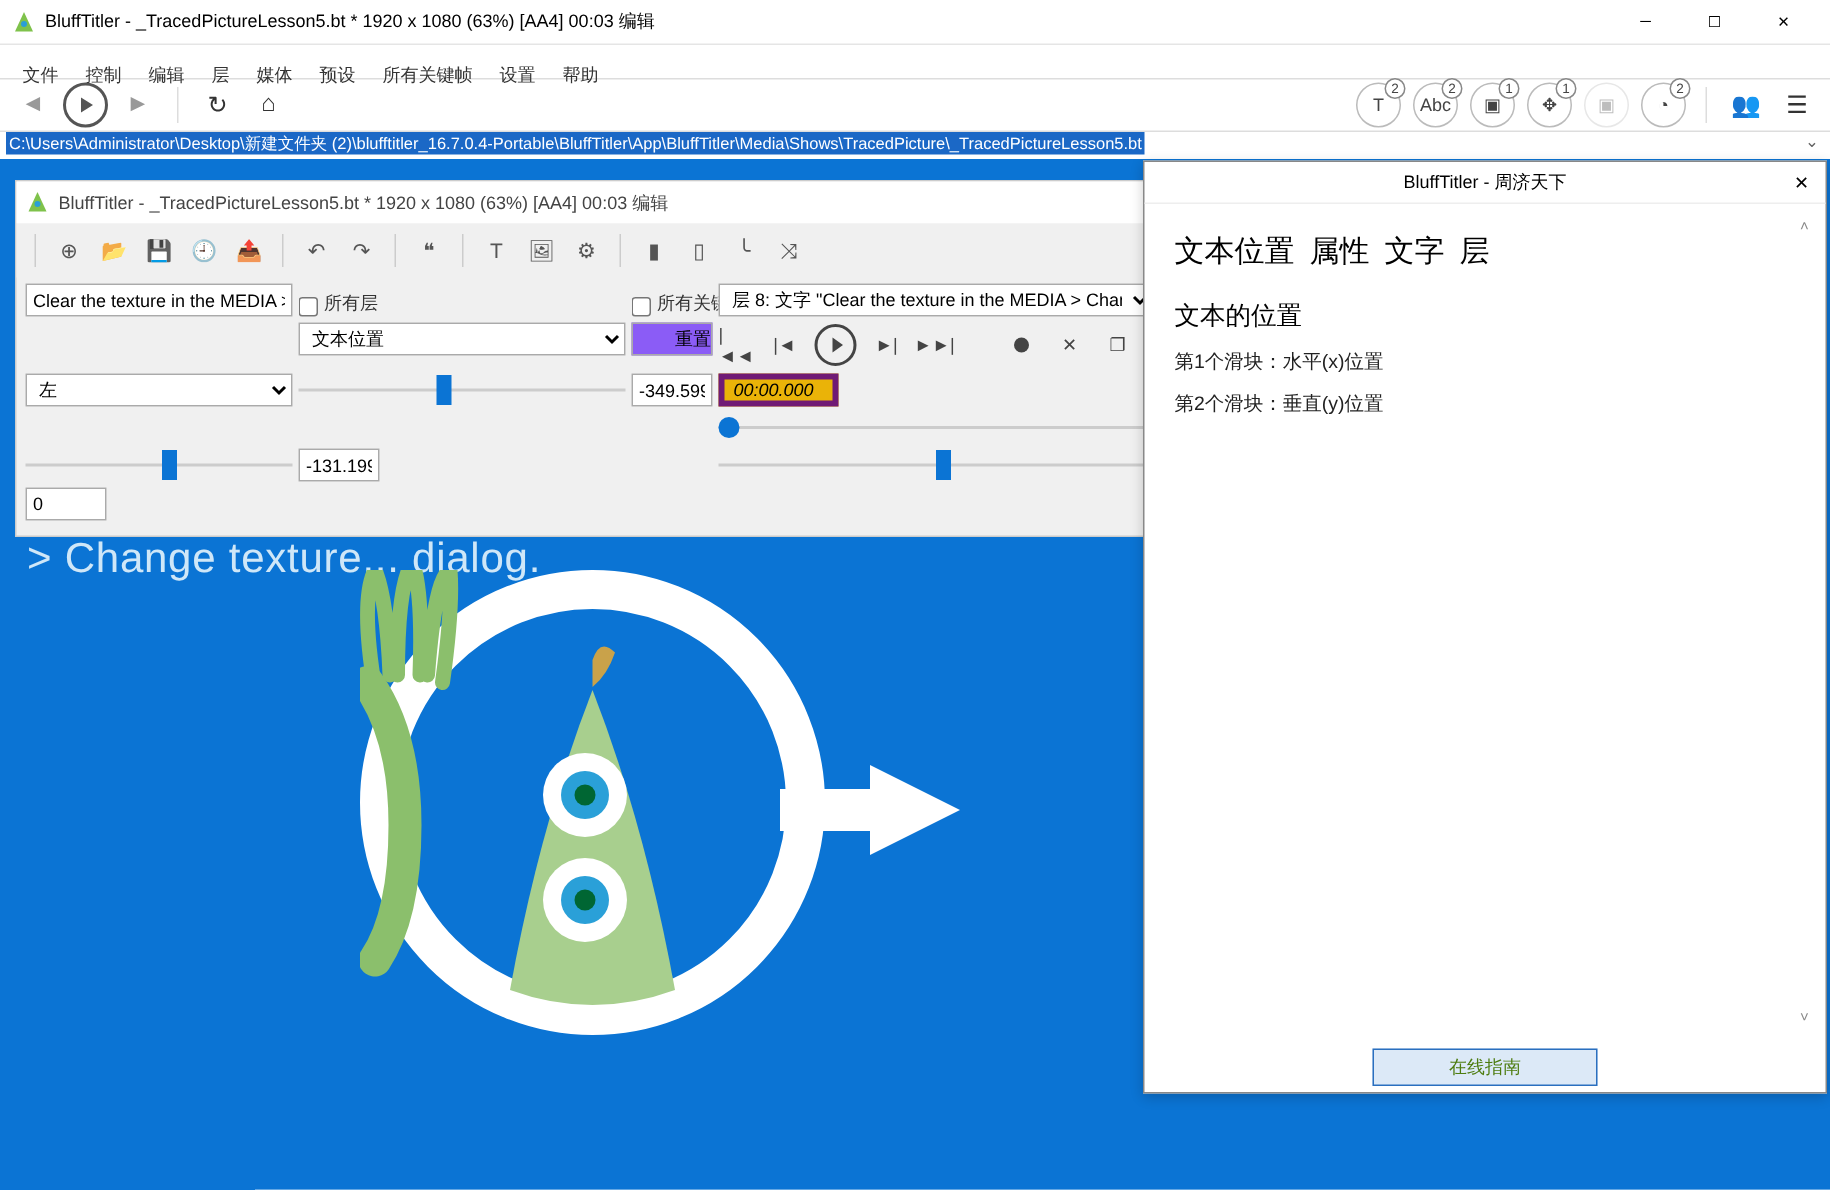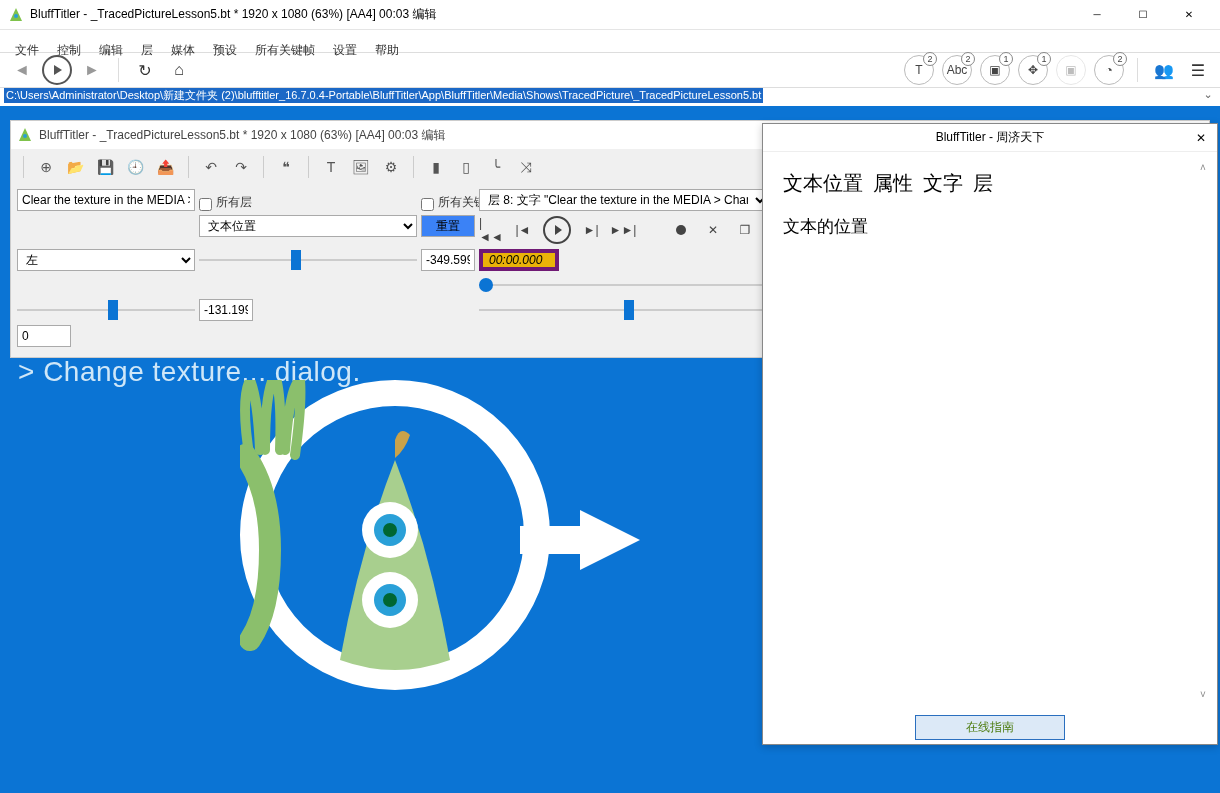--- a/index.html
+++ b/index.html
@@ -43,21 +43,21 @@
 .ed-titlebar .app-icon { margin-right:6px; }
 .ed-toolbar { height:36px; display:flex; align-items:center; padding:0 6px; gap:2px; background:#f0f0f0; }
 .tb-btn { width:28px; height:28px; display:flex; align-items:center; justify-content:center; color:#555; cursor:pointer; font-size:14px; }
 .tb-sep { width:1px; height:22px; background:#ccc; margin:0 6px; }
 
 .ed-controls { padding:4px 6px 10px 6px; display:grid; grid-template-columns:178px 218px 54px 290px; gap:4px 4px; font-size:12px; }
 .ctrl-input { border:1px solid #aaa; background:#fff; height:22px; font-size:12px; padding:0 4px; width:100%; }
 .ctrl-select { border:1px solid #aaa; background:#fff; height:22px; font-size:12px; padding:0 4px; width:100%; }
 .checkbox-lbl { display:flex; align-items:flex-end; gap:4px; font-size:12px; color:#333; }
 .checkbox-lbl input { width:13px; height:13px; }
-.flat-btn { border:1px solid #aaa; background:#3b82f6; height:22px; font-size:12px; cursor:pointer; }
+.flat-btn { border:1px solid #aaa; background:#8b5cf6; height:22px; font-size:12px; cursor:pointer;text-align:right; }
 
 .slider-track { position:relative; height:22px; display:flex; align-items:center; }
 .slider-line { height:2px; background:#ccc; width:100%; position:relative; }
 .slider-thumb { position:absolute; width:10px; height:20px; background:#0b74d4; top:1px; }
 .num-field { border:1px solid #aaa; background:#fff; height:22px; font-size:12px; padding:0 4px; width:54px; text-align:left; }
 
 
 .play-row { display:flex; align-items:center; gap:8px; height:30px; }
 .pb-btn { width:24px; height:24px; display:flex; align-items:center; justify-content:center; color:#444; cursor:pointer; }
 .pb-play { width:28px; height:28px; border:2px solid #444; border-radius:50%; display:flex; align-items:center; justify-content:center; cursor:pointer; }
@@ -72,21 +72,21 @@
 
 .preview-text { position:absolute; top:356px; left:18px; font-size:28px; color:#cfe7f8; font-weight:300; letter-spacing:0.5px; }
 
 
 .illus { position:absolute; top:380px; left:240px; width:310px; height:310px; }
 .illus .ring { position:absolute; inset:0; border:26px solid #fff; border-radius:50%; }
 .arrow { position:absolute; top:510px; left:580px; width:0; height:0; border-left:60px solid #fff; border-top:30px solid transparent; border-bottom:30px solid transparent; }
 .arrow::before { content:""; position:absolute; left:-120px; top:-14px; width:60px; height:28px; background:#fff; }
 
 
-.help-panel { position:absolute; top:107px; right:2px; width:456px; height:622px; background:#fff; border:1px solid #888; box-shadow:0 2px 8px rgba(0,0,0,.2); display:flex; flex-direction:column;margin-top:16px; }
+.help-panel { position:absolute; top:107px; right:2px; width:456px; height:622px; background:#fff; border:1px solid #888; box-shadow:0 2px 8px rgba(0,0,0,.2); display:flex; flex-direction:column; }
 .help-title { height:28px; display:flex; align-items:center; justify-content:center; font-size:12px; position:relative; border-bottom:1px solid #eee; }
 .help-close { position:absolute; right:6px; top:4px; width:20px; height:20px; cursor:pointer; display:flex; align-items:center; justify-content:center; font-size:12px; }
 .help-body { flex:1; padding:18px 20px 10px 20px; overflow:auto; position:relative; }
 .help-h { font-family:"SimSun","宋体",serif; font-size:20px; margin-bottom:18px; display:flex; gap:10px; }
 .help-h span { cursor:default; }
 .help-sub { font-size:17px; margin:14px 0 10px 0; }
 .help-line { font-size:13px; margin:10px 0; color:#222; }
 .help-scroll { position:absolute; right:3px; top:10px; bottom:10px; width:14px; display:flex; flex-direction:column; justify-content:space-between; color:#888; font-size:10px; }
 .help-footer { height:34px; display:flex; align-items:center; justify-content:center; }
 .help-link-btn { border:1px solid #2a6fbf; background:#dce9f7; color:#4d7c0f; font-size:12px; padding:3px 50px; cursor:pointer; }
@@ -268,20 +268,22 @@
     <div class="help-close">✕</div>
   </div>
   <div class="help-body">
     <div class="help-h">
       <span>文本位置</span>
       <span>属性</span>
       <span>文字</span>
       <span>层</span>
     </div>
     <div class="help-sub">文本的位置</div>
+    <div class="help-line">第1个滑块：水平(x)位置</div>
+    <div class="help-line">第2个滑块：垂直(y)位置</div>
     <div class="help-scroll">
         <span>˄</span>
         <span>˅</span>
       </div>
   </div>
   <div class="help-footer">
     <button class="help-link-btn">在线指南</button>
   </div>
 </div>
 

